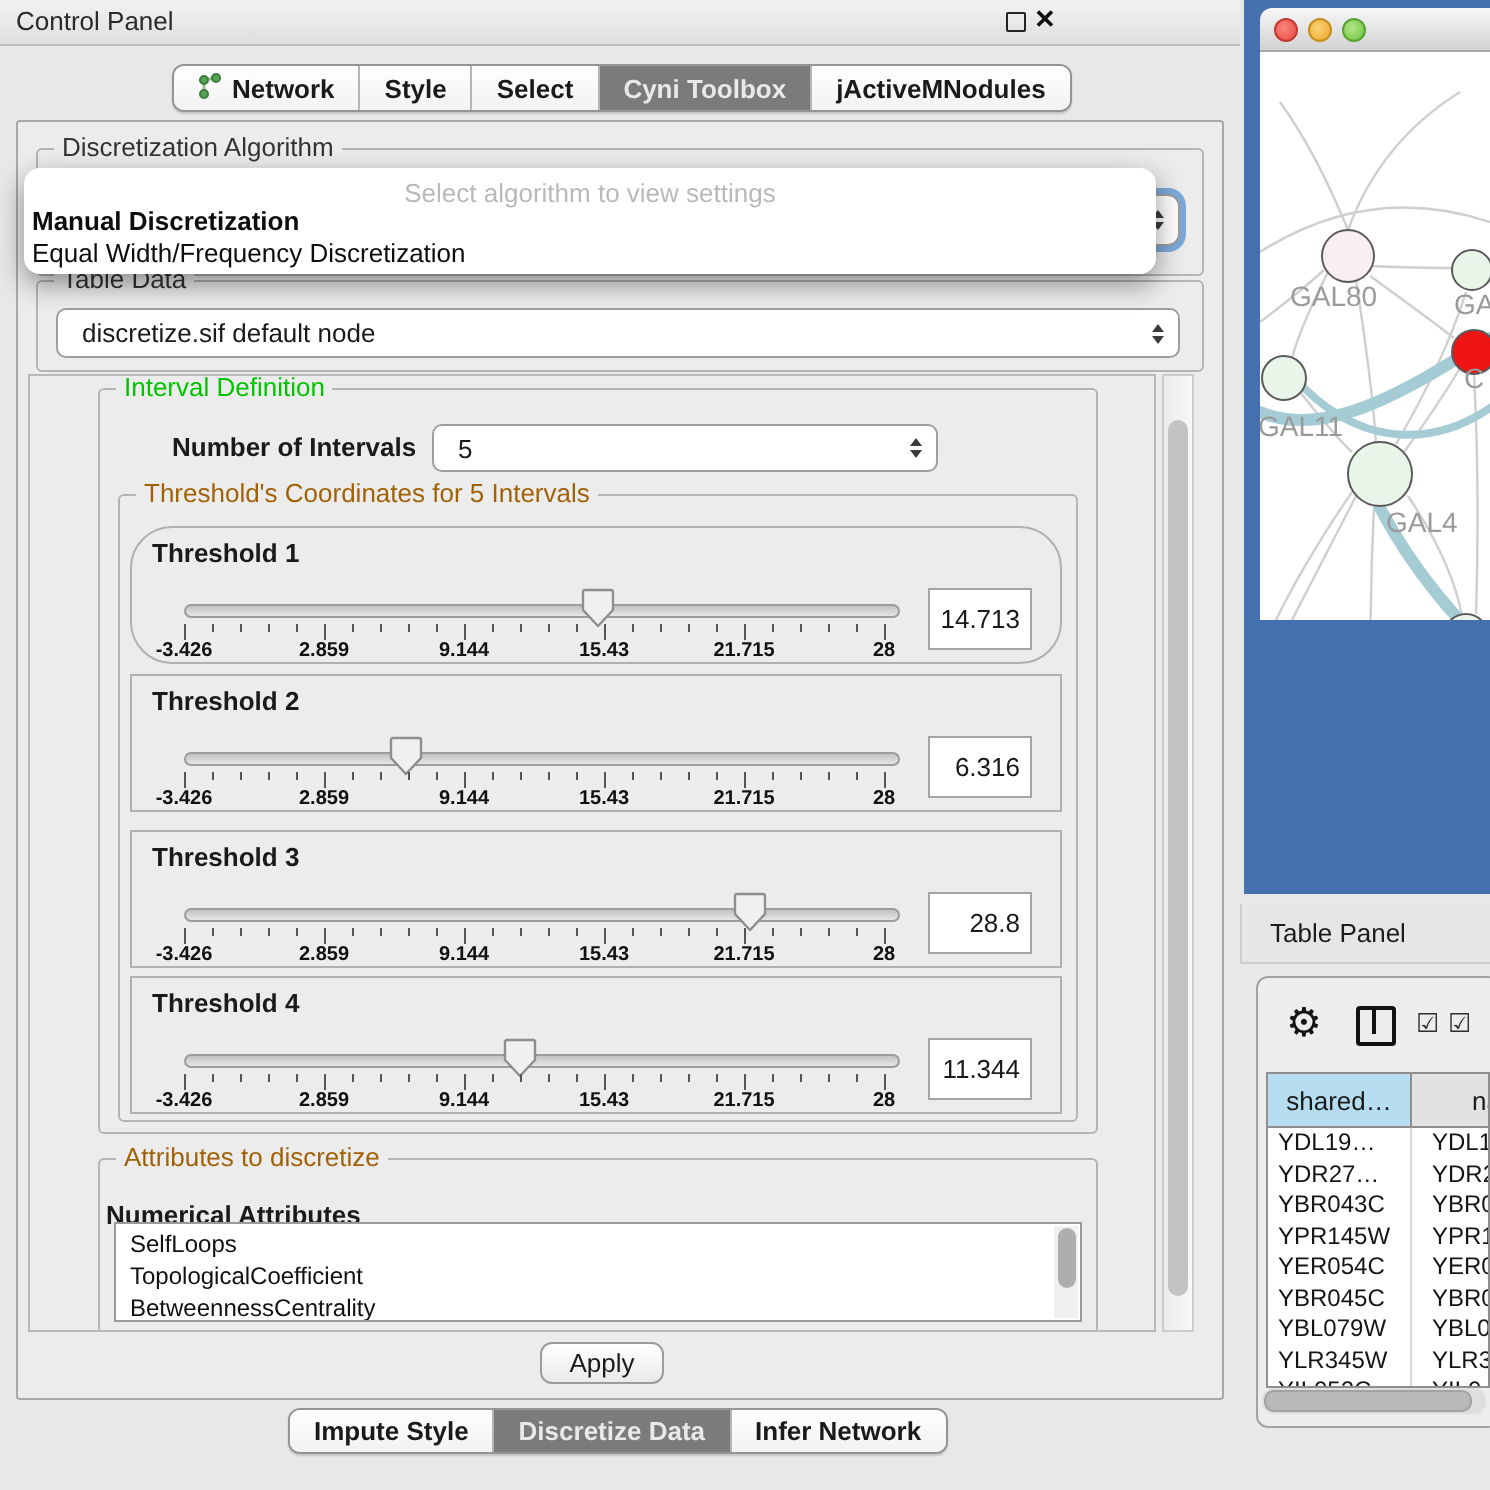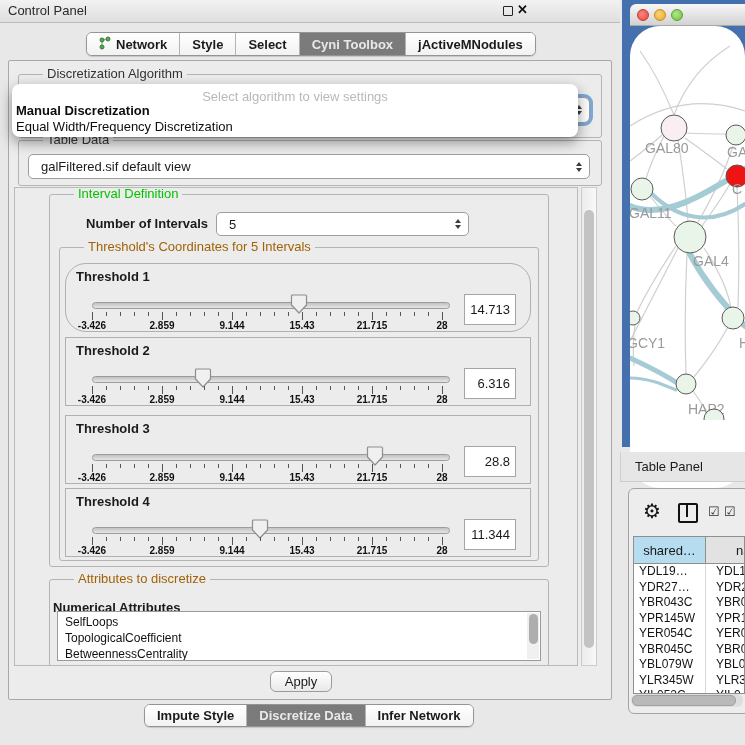--- a/index.html
+++ b/index.html
@@ -16,21 +16,21 @@
   .seg-item{display:flex;align-items:center;gap:5px;padding:0 12px;font-size:13px;border-right:1px solid #b5b5b5;background:linear-gradient(#ffffff,#f2f2f2);white-space:nowrap;}
   .seg-item:last-child{border-right:none;}
   .seg-item.sel{background:#7b7b7b;color:#e9e9e9;}
   .topseg{left:86px;top:32px;}
   .botseg{left:144px;top:704px;height:23px;}
   .botseg .seg-item{font-weight:bold;}
   .topseg .seg-item{font-weight:bold;}
   
   .main-panel{left:8px;top:60px;width:604px;height:640px;background:#ececec;border:1px solid #a8a8a8;border-radius:2px;box-sizing:border-box;}
   .group{border:1px solid #b4b4b4;border-radius:3px;}
-  .group-title{position:absolute;top:-8px;left:24px;background:#ececec;padding:0 4px;font-size:13px;line-height:14px;}
+  .group-title{position:absolute;top:-8px;left:8px;background:#ececec;padding:0 4px;font-size:13px;line-height:14px;}
   .gt-green{color:#00c400;}
   .gt-blue{color:#a16207;}
   .gt-dark{color:#333;}
   
   .combo{background:#fff;border:1px solid #9e9e9e;border-radius:5px;display:flex;align-items:center;padding-left:12px;box-sizing:border-box;font-size:13px;}
   .stepper{position:absolute;right:7px;top:50%;transform:translateY(-50%);display:flex;flex-direction:column;gap:2px;}
   .arr-up{width:0;height:0;border-left:3.5px solid transparent;border-right:3.5px solid transparent;border-bottom:4.5px solid #3c3c3c;}
   .arr-dn{width:0;height:0;border-left:3.5px solid transparent;border-right:3.5px solid transparent;border-top:4.5px solid #3c3c3c;}
   .focus-ring{box-shadow:0 0 0 3px rgba(96,152,214,.8);border-radius:6px;}
   
@@ -60,21 +60,21 @@
   .attr-list{position:absolute;background:#fff;border:1px solid #9a9a9a;overflow:hidden;box-sizing:border-box;}
   .attr-item{height:16px;line-height:16px;font-size:12px;padding-left:7px;color:#111;}
   .list-scroll{position:absolute;right:1px;top:1px;width:12px;bottom:1px;background:#f0f0f0;}
   .list-thumb{position:absolute;left:1.5px;top:1px;width:9px;height:30px;background:#aeaeae;border-radius:5px;}
   
   .apply-btn{left:270px;top:671px;width:62px;height:21px;background:linear-gradient(#ffffff,#e9e9e9);border:1px solid #9c9c9c;border-radius:6px;display:flex;align-items:center;justify-content:center;font-size:13px;box-sizing:border-box;}
   
   .netwin{left:622px;top:0;width:123px;height:447px;background:#4470ad;}
   .net-titlebar{position:absolute;left:8px;top:4px;width:115px;height:22px;background:linear-gradient(#f7f7f7,#d2d2d2);border-bottom:1px solid #a8a8a8;border-top-left-radius:6px;box-sizing:border-box;}
   .light{position:absolute;top:5px;width:12px;height:12px;border-radius:50%;box-sizing:border-box;}
-  .net-canvas{position:absolute;left:8px;top:26px;width:115px;height:462px;background:#ffffff;overflow:hidden;border-radius:30px;}
+  .net-canvas{position:absolute;left:8px;top:26px;width:115px;height:284px;background:#ffffff;overflow:hidden;}
   
   .tp-header{left:620px;top:452px;width:125px;height:30px;background:#e6e6e6;border-bottom:1px solid #cccccc;border-left:1px solid #cfcfcf;box-sizing:border-box;}
   .tp-title{position:absolute;left:14px;top:7px;font-size:13px;color:#1c1c1c;}
   .tp-card{left:628px;top:488px;width:122px;height:226px;background:#ededed;border:1px solid #a3a3a3;border-radius:6px;box-sizing:border-box;}
   .gear{left:643px;top:499px;font-size:20px;color:#141414;}
   .colicon{left:678px;top:503px;width:16px;height:16px;border:2px solid #111;border-radius:2px;}
   .colicon:after{content:"";position:absolute;left:6px;top:0;width:2px;height:12px;background:#111;}
   .checks{font-size:13px;color:#2e2e2e;letter-spacing:1px;}
   .tbl{left:633px;top:536px;width:112px;height:158px;border:1px solid #8f8f8f;box-sizing:border-box;overflow:hidden;background:#fff;}
   .tbl-headrow{display:flex;height:26px;border-bottom:1px solid #8f8f8f;}
@@ -131,21 +131,21 @@
     <div class="stepper">
         <div class="arr-up"></div>
         <div class="arr-dn"></div>
       </div>
   </div>
 
   <div class="abs group" style="left:18px;top:140px;width:582px;height:44px;">
     <div class="group-title gt-dark">Table Data</div>
   </div>
   <div class="abs combo" style="left:28px;top:154px;width:562px;height:25px;">
-    <span>galFiltered.sif default view</span>
+    <span>discretize.sif default node</span>
     <div class="stepper">
         <div class="arr-up"></div>
         <div class="arr-dn"></div>
       </div>
   </div>
 
   <div class="abs popup">
     <div class="popup-ph">Select algorithm to view settings</div>
     <div class="popup-list" id="popup-list">
         <div class="popup-item bold">Manual Discretization</div>

